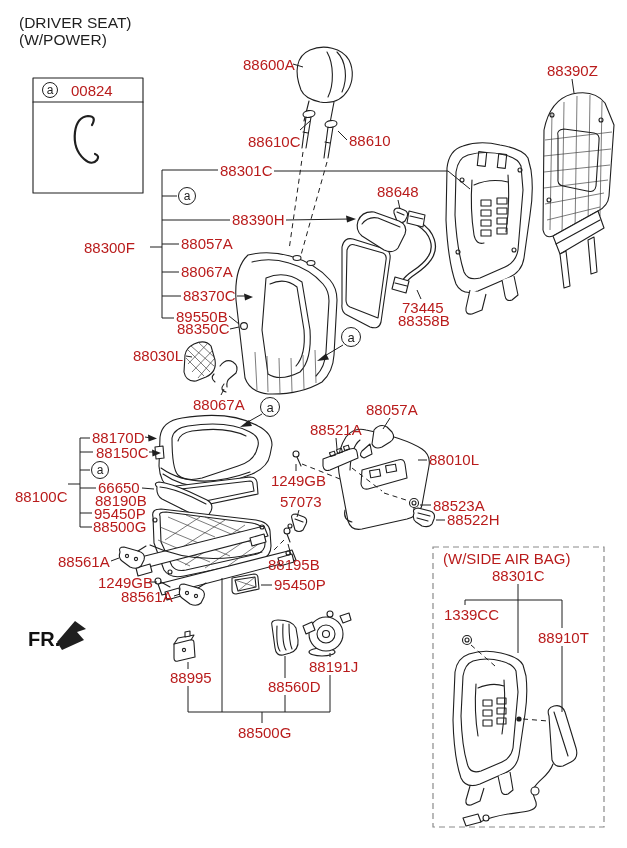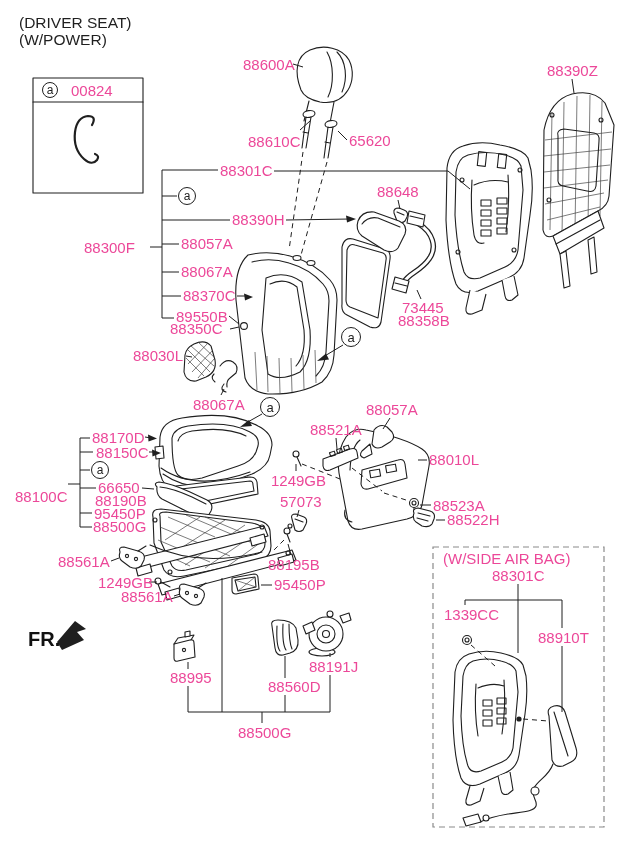--- a/index.html
+++ b/index.html
@@ -1,19 +1,19 @@
 <!DOCTYPE html>
 <html><head>
 <meta charset="utf-8">
 <style>
   html,body{margin:0;padding:0;background:#fff;}
   .stage{position:relative;width:627px;height:848px;background:#fff;overflow:hidden;
          font-family:"Liberation Sans",sans-serif;}
   .stage svg{position:absolute;left:0;top:0;}
-  .lbl{position:absolute;font:15px/1.05 "Liberation Sans",sans-serif;color:#ec4899;white-space:nowrap;}
+  .lbl{position:absolute;font:15px/1.05 "Liberation Sans",sans-serif;color:#b91c1c;white-space:nowrap;}
   .ttl{position:absolute;font:15.5px/1.15 "Liberation Sans",sans-serif;color:#1f1f1f;white-space:nowrap;}
   .co{position:absolute;border:1.4px solid #1f1f1f;border-radius:50%;background:#fff;
       display:flex;align-items:center;justify-content:center;
       font:12px "Liberation Sans",sans-serif;color:#1f1f1f;box-sizing:border-box;}
   .frl{position:absolute;font:bold 20px "Liberation Sans",sans-serif;color:#111;}
   
   .s{fill:none;stroke:#1f1f1f;stroke-width:1.1;stroke-linecap:round;stroke-linejoin:round;}
   .sf{fill:#fff;stroke:#1f1f1f;stroke-width:1.1;stroke-linejoin:round;}
   .hair{fill:none;stroke:#444;stroke-width:.7;}
   .ld{fill:none;stroke:#1f1f1f;stroke-width:1;}
@@ -350,30 +350,30 @@
 <div class="co" style="left:42px;top:82px;width:16px;height:16px">a</div>
 
 <div class="co" style="left:178px;top:187px;width:18px;height:18px">a</div>
 <div class="co" style="left:341px;top:327px;width:20px;height:20px;font-size:13px">a</div>
 <div class="co" style="left:260px;top:397px;width:20px;height:20px;font-size:13px">a</div>
 <div class="co" style="left:91px;top:461px;width:18px;height:18px">a</div>
 
 <div class="lbl" style="left:243px;top:57px">88600A</div>
 <div class="lbl" style="left:547px;top:63px">88390Z</div>
 <div class="lbl" style="left:248px;top:134px">88610C</div>
-<div class="lbl" style="left:349px;top:133px">65620</div>
+<div class="lbl" style="left:349px;top:133px">88610</div>
 <div class="lbl" style="left:220px;top:163px">88301C</div>
 <div class="lbl" style="left:377px;top:184px">88648</div>
 <div class="lbl" style="left:232px;top:212px">88390H</div>
 <div class="lbl" style="left:84px;top:240px">88300F</div>
 <div class="lbl" style="left:181px;top:236px">88057A</div>
 <div class="lbl" style="left:181px;top:264px">88067A</div>
 <div class="lbl" style="left:183px;top:288px">88370C</div>
 <div class="lbl" style="left:176px;top:309px">89550B</div>
-<div class="lbl" style="left:170px;top:321px">88350C</div>
+<div class="lbl" style="left:177px;top:321px">88350C</div>
 <div class="lbl" style="left:133px;top:348px">88030L</div>
 <div class="lbl" style="left:402px;top:300px">73445</div>
 <div class="lbl" style="left:398px;top:313px">88358B</div>
 <div class="lbl" style="left:193px;top:397px">88067A</div>
 <div class="lbl" style="left:92px;top:430px">88170D</div>
 <div class="lbl" style="left:96px;top:445px">88150C</div>
 <div class="lbl" style="left:15px;top:489px">88100C</div>
 <div class="lbl" style="left:98px;top:480px">66650</div>
 <div class="lbl" style="left:95px;top:493px">88190B</div>
 <div class="lbl" style="left:94px;top:506px">95450P</div>

